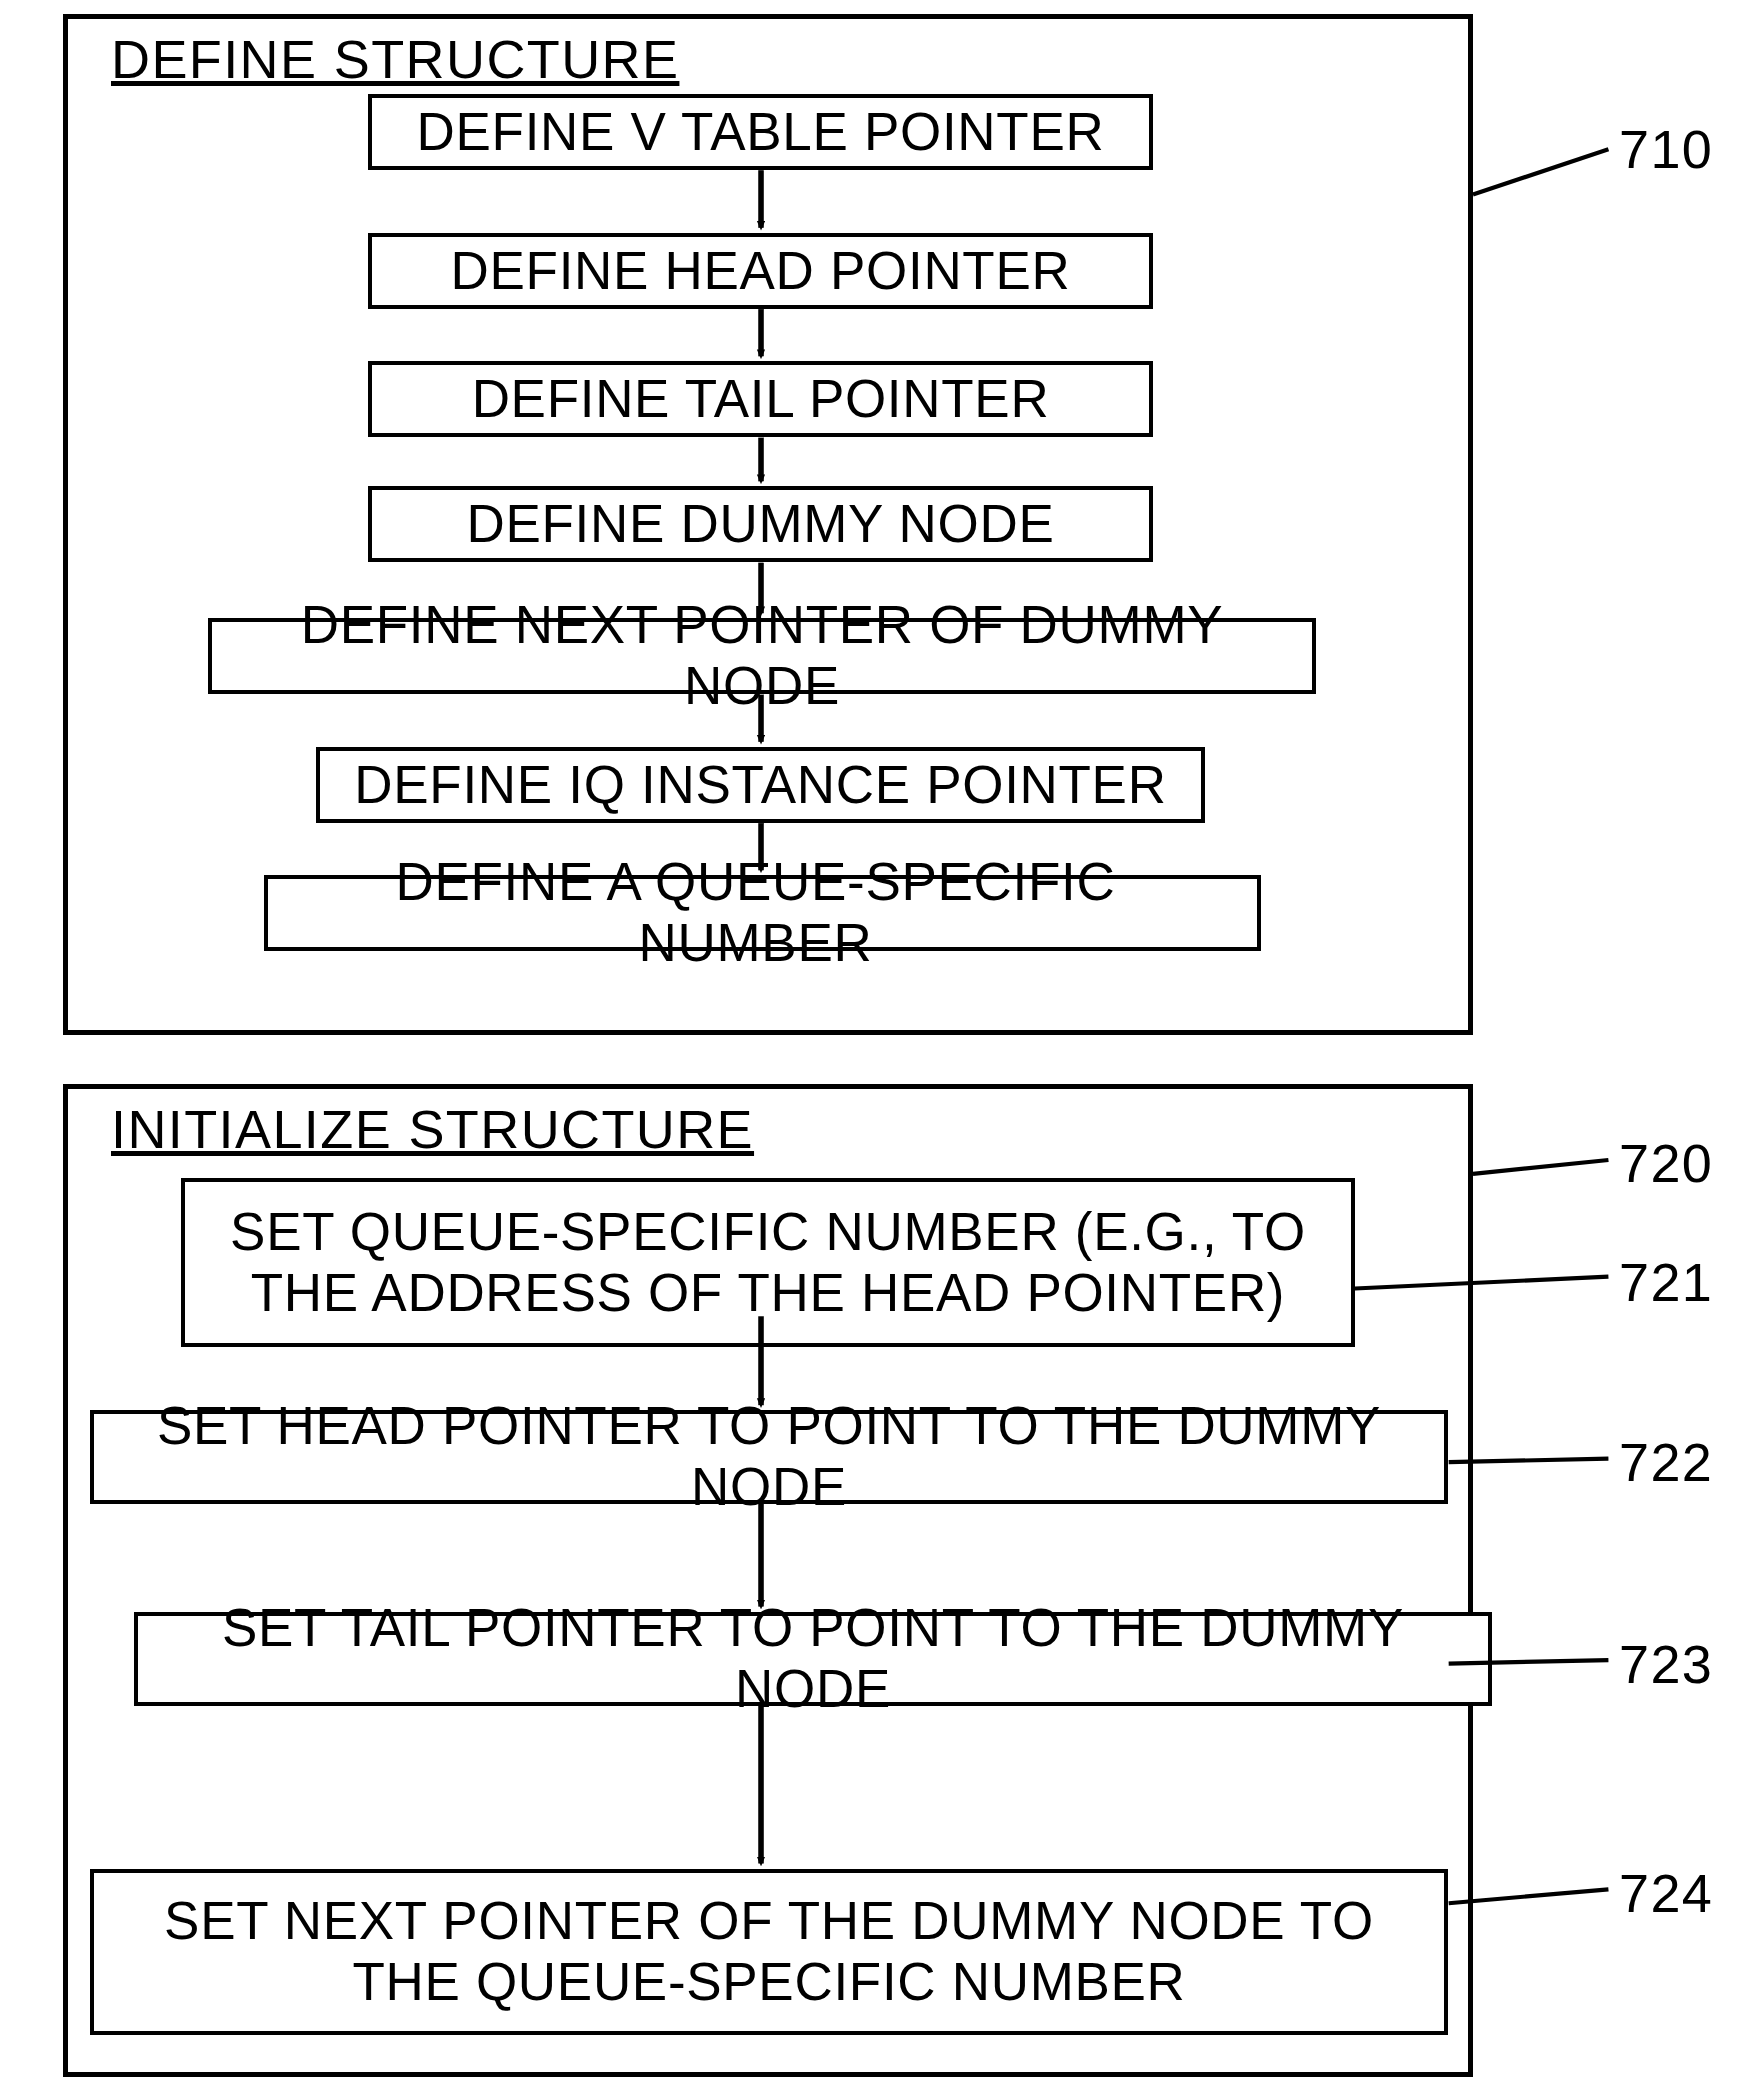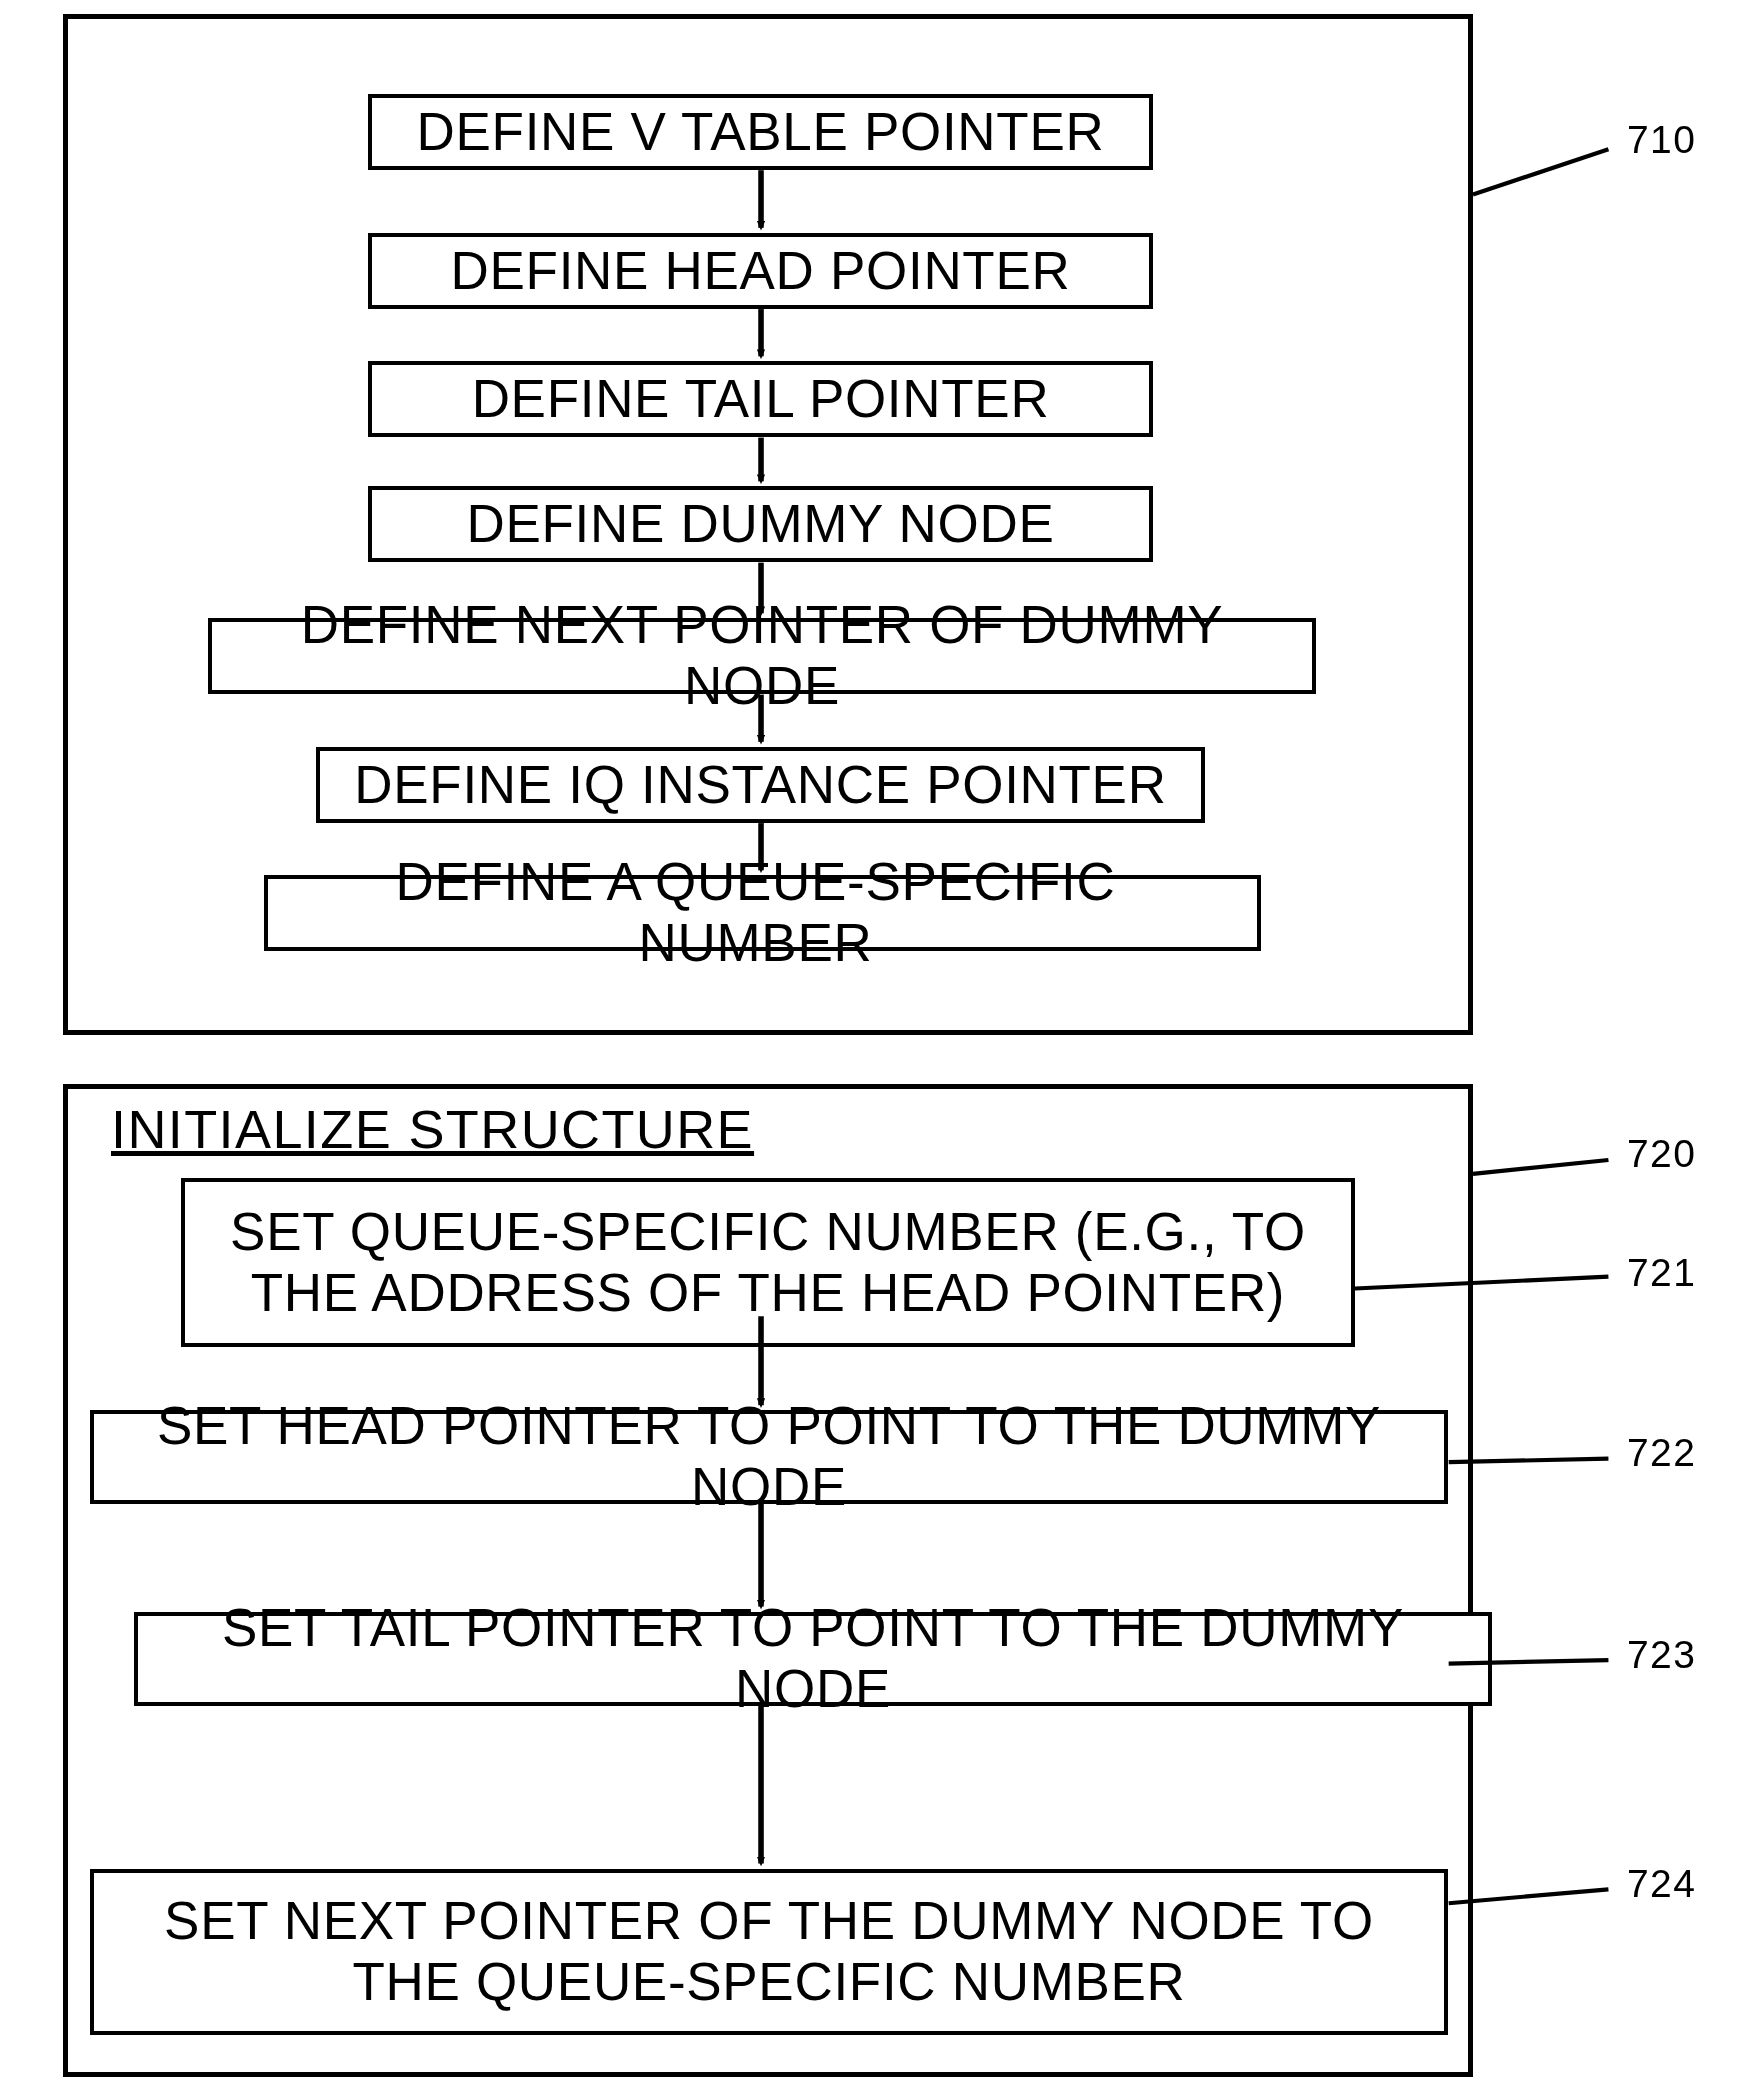--- a/index.html
+++ b/index.html
@@ -35,38 +35,38 @@
     justify-content: center;
     text-align: center;
     font-size: 53px;
     line-height: 1.15;
     padding: 4.2px 21px;
     letter-spacing: 0.7px;
     background: #fff;
   }
   .callout {
     position: absolute;
-    font-size: 39px;
+    font-size: 54px;
     letter-spacing: 1.4px;
-    margin-left: 8px;
   }
   svg.overlay {
     position: absolute;
     left: 0;
     top: 0;
     pointer-events: none;
   }
 </style>
 </head>
 <body>
 
 <div class="page">
 
   <div class="panel" style="left:63px; top:14px; width:1410px; height:1021px;"></div>
 
+  <div class="panel-title" style="left:111px; top:28px;">DEFINE STRUCTURE</div>
 
   <div class="step" style="left:368px; top:233px; width:785px; height:76px;">DEFINE HEAD POINTER</div>
 
   <div class="step" style="left:368px; top:94px; width:785px; height:76px;">DEFINE V TABLE POINTER</div>
 
   <div class="step" style="left:368px; top:361px; width:785px; height:76px;">DEFINE TAIL POINTER</div>
 
   <div class="step" style="left:368px; top:486px; width:785px; height:76px;">DEFINE DUMMY NODE</div>
 
   <div class="step" style="left:208px; top:618px; width:1108px; height:76px;">DEFINE NEXT POINTER OF DUMMY NODE</div>

